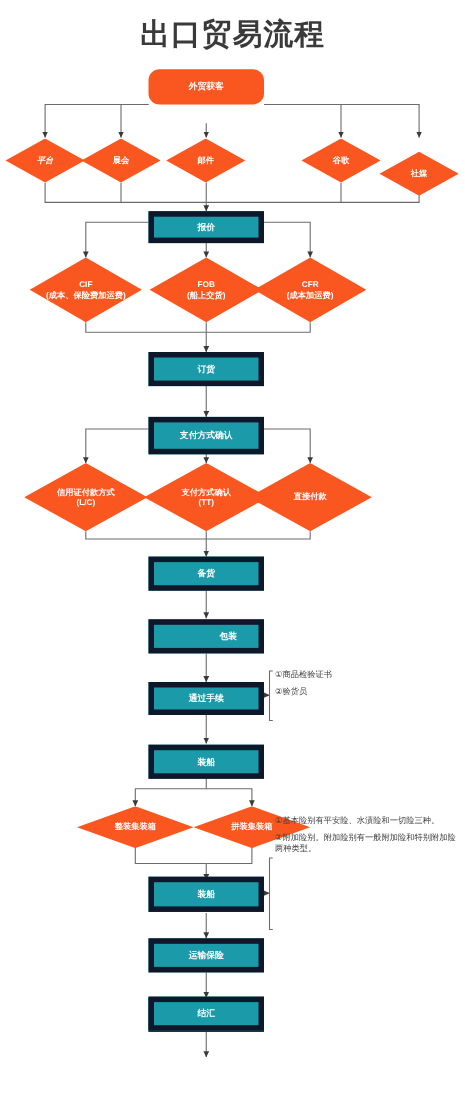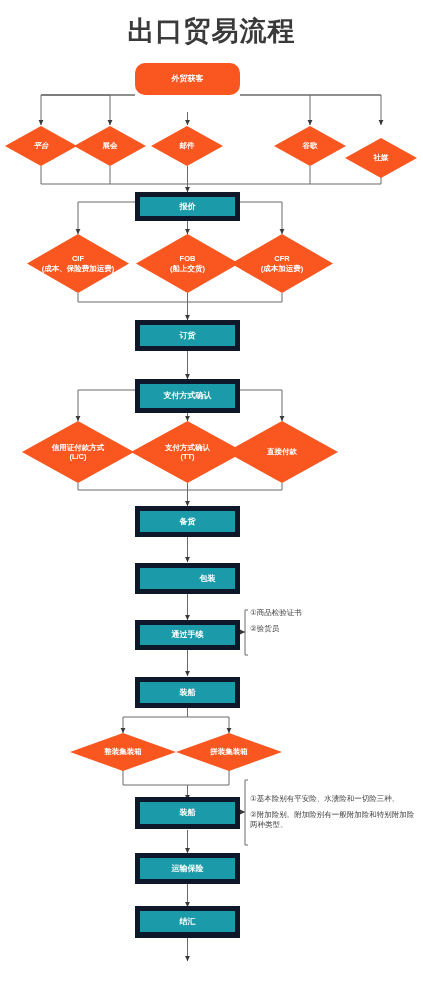--- a/index.html
+++ b/index.html
@@ -267,21 +267,21 @@
   </div>
   <div class="diamond-wrap" style="left:176px; top:733px; width:106px; height:38px;">
     <div class="diamond-shape"></div>
     <div class="diamond-label">拼装集装箱</div>
   </div>
 
   <div class="node box" style="left:135px; top:797px; width:105px; height:32px;">
     <span>装船</span>
   </div>
 
-  <div class="note" style="left:250px; top:794px; width:165px;">
+  <div class="note" style="left:250px; top:741px; width:165px;">
     <div class="note-line">①基本险别有平安险、水渍险和一切险三种。</div>
     <div class="note-line">②附加险别。附加险别有一般附加险和特别附加险两种类型。</div>
   </div>
 
   <div class="node box" style="left:135px; top:853px; width:105px; height:31px;">
     <span>运输保险</span>
   </div>
 
   <div class="node box" style="left:135px; top:907px; width:105px; height:31px;">
     <span>提单</span>

